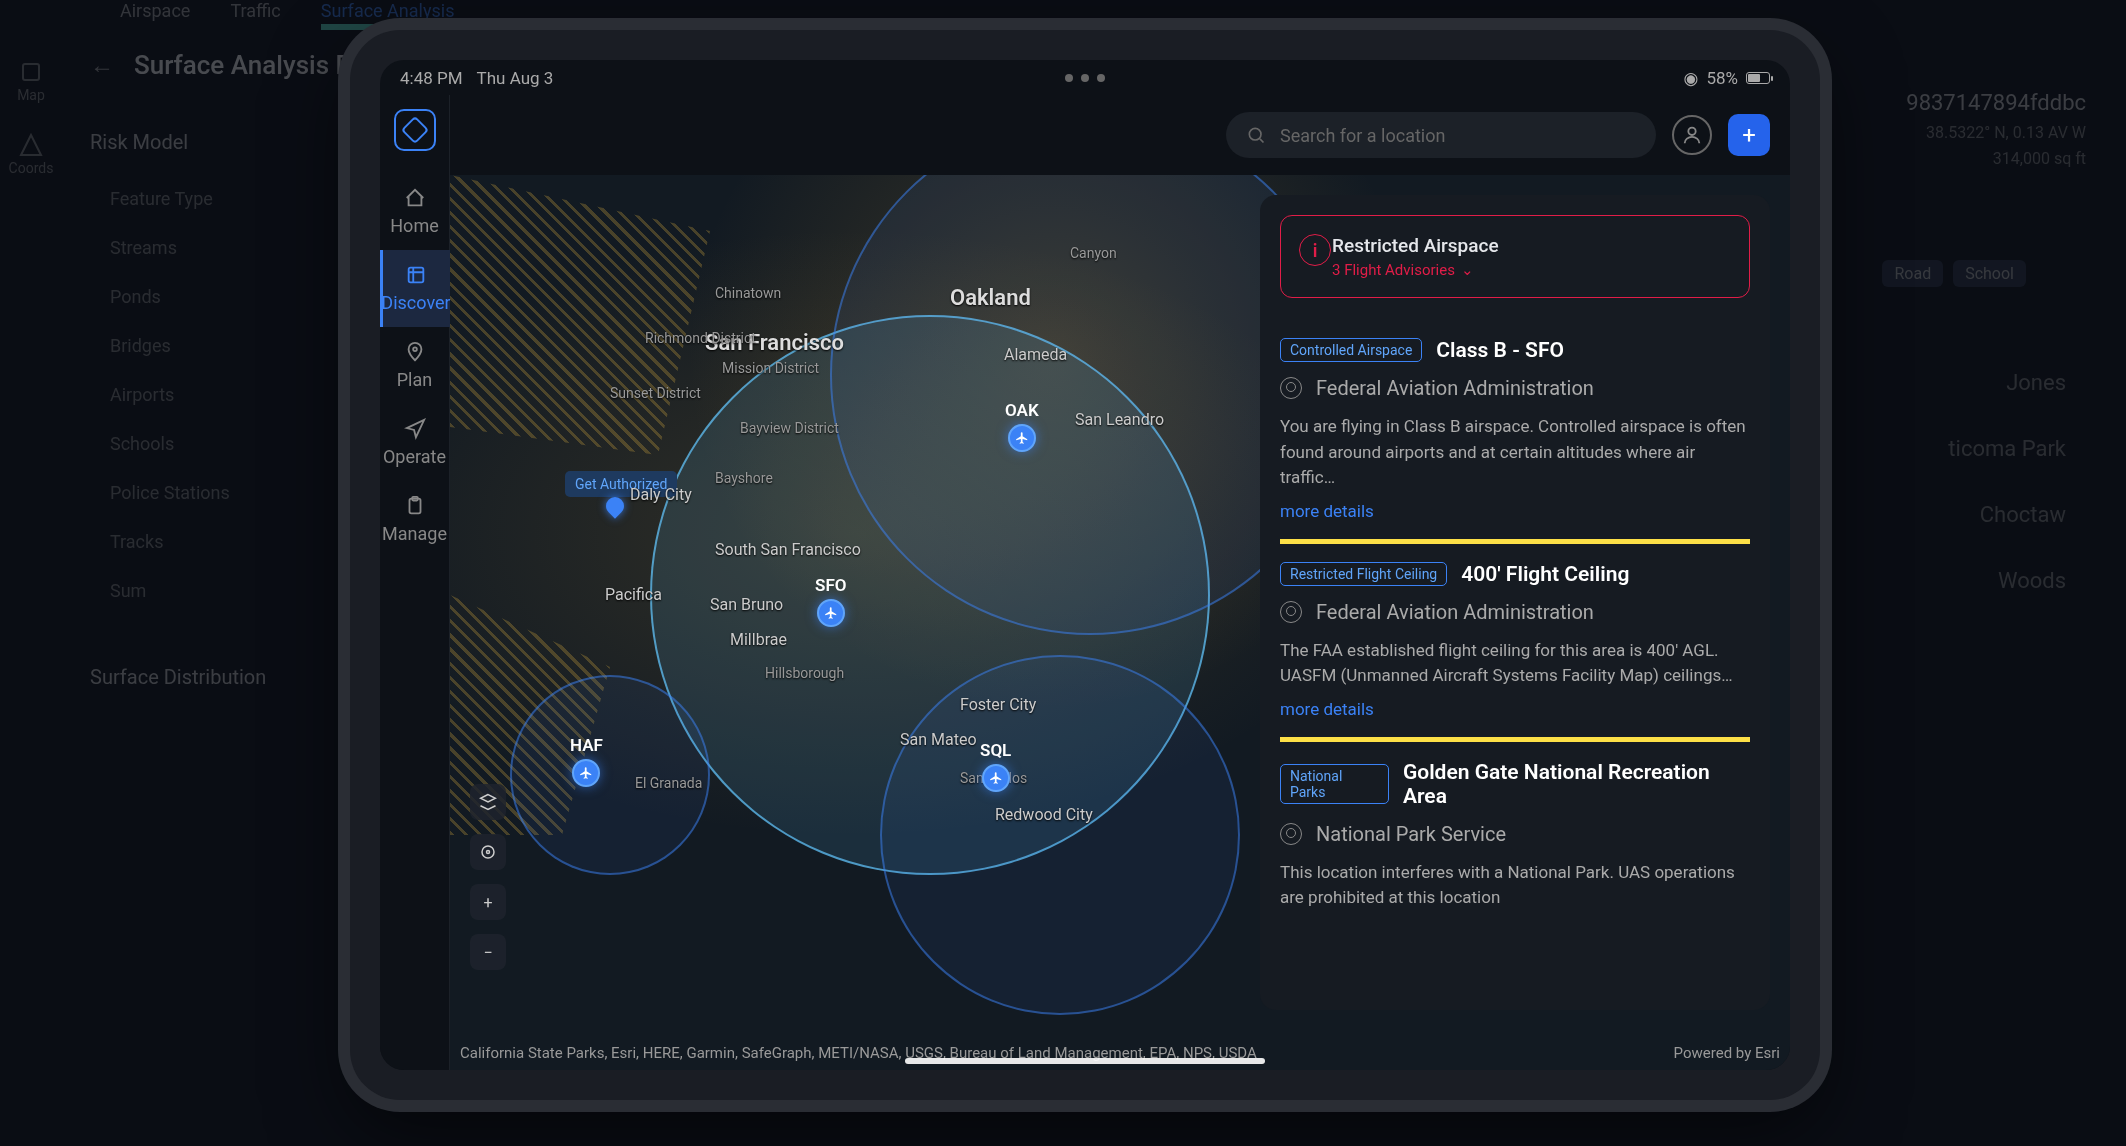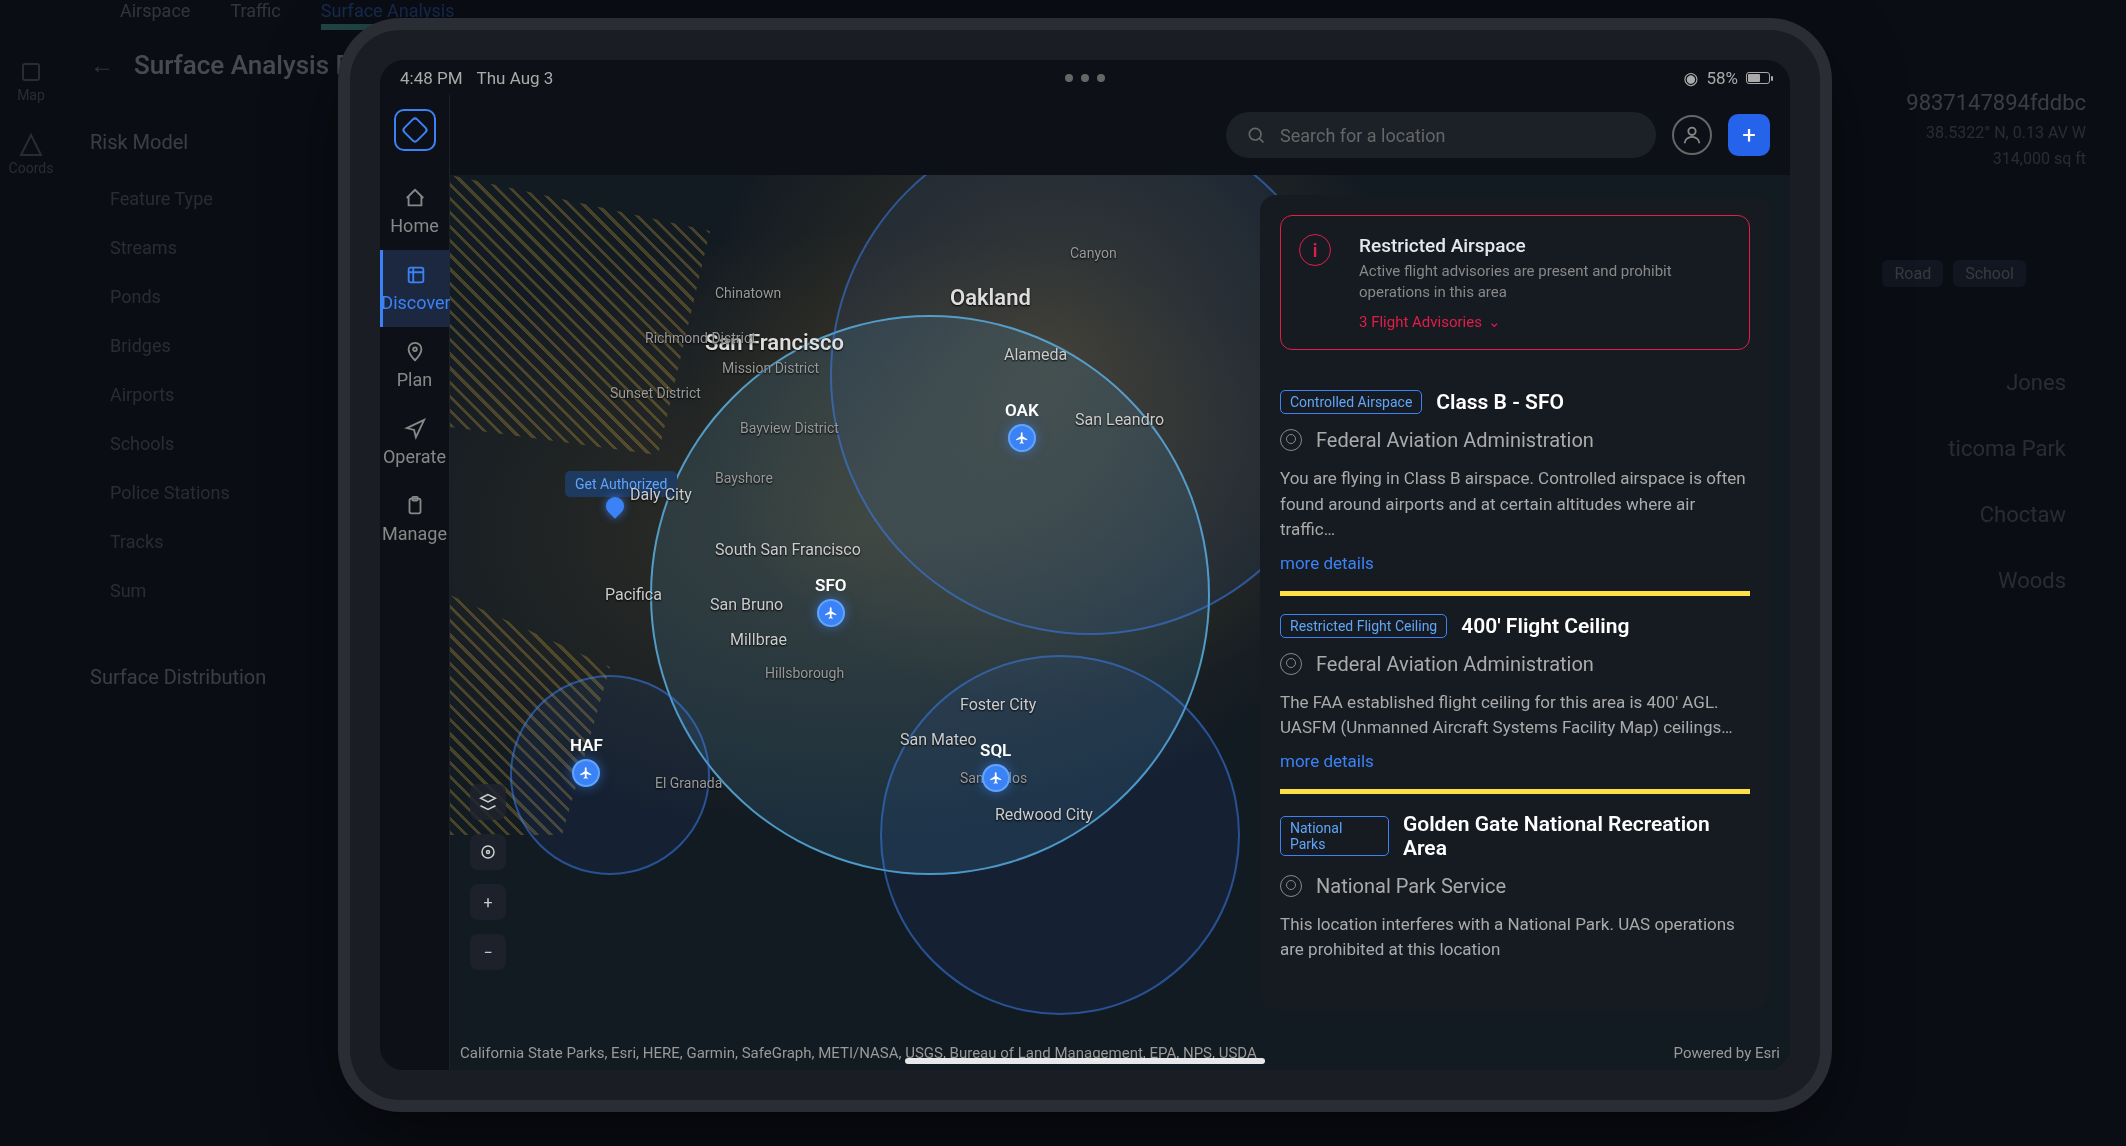--- a/index.html
+++ b/index.html
@@ -55,21 +55,21 @@
 .airport-code{color:#fff;font-size:17px;font-weight:600;margin-bottom:4px}
 .airport-icon{width:28px;height:28px;background:#3b82f6;border:2px solid #60a5fa;border-radius:50%;display:flex;align-items:center;justify-content:center;box-shadow:0 0 12px rgba(59,130,246,0.6)}
 .airport-icon svg{fill:#fff;width:14px;height:14px}
 .pin{position:absolute;width:18px;height:18px;background:#3b82f6;border-radius:50% 50% 50% 0;transform:rotate(-45deg);box-shadow:0 0 8px rgba(59,130,246,0.8)}
 .get-auth{position:absolute;background:#1e3a5f;color:#60a5fa;padding:5px 10px;border-radius:5px;font-size:14px}
 .map-tools{position:absolute;left:20px;bottom:100px;display:flex;flex-direction:column;gap:14px}
 .tool-btn{width:36px;height:36px;background:rgba(30,35,45,0.85);border-radius:8px;display:flex;align-items:center;justify-content:center;color:#ccc;cursor:pointer}
 .attribution{position:absolute;bottom:8px;left:10px;right:10px;display:flex;justify-content:space-between;color:#999;font-size:15px}
 .home-indicator{position:absolute;bottom:6px;left:50%;transform:translateX(-50%);width:360px;height:6px;background:#fff;border-radius:3px;opacity:0.9}
 .info-panel{position:absolute;top:20px;right:20px;width:510px;bottom:60px;background:#161b22;border-radius:16px;padding:20px;display:flex;flex-direction:column;overflow:hidden}
-.alert-box{border:1.5px solid #e11d48;border-radius:12px;padding:18px;display:flex;gap:28px;margin-bottom:22px}
+.alert-box{border:1.5px solid #e11d48;border-radius:12px;padding:18px;display:flex;gap:1px;margin-bottom:22px}
 .alert-icon{width:32px;height:32px;border:1.5px solid #e11d48;border-radius:50%;flex-shrink:0;display:flex;align-items:center;justify-content:center;color:#e11d48;font-weight:600}
 .alert-icon::after{content:"i";font-size:18px}
 .alert-content{flex:1}
 .alert-title{color:#e5e7eb;font-size:19px;font-weight:500;margin-bottom:4px}
 .alert-desc{color:#888;font-size:15px;line-height:1.4;margin-bottom:10px}
 .alert-link{color:#e11d48;font-size:15px;display:flex;align-items:center;gap:6px}
 .section{padding:18px 0;border-bottom:5px solid #fde047}
 .section:last-child{border-bottom:none}
 .section-header{display:flex;align-items:center;gap:14px;margin-bottom:14px}
 .tag{border:1px solid #3b82f6;color:#60a5fa;font-size:14px;padding:3px 9px;border-radius:5px}
@@ -244,21 +244,21 @@
               <div class="city-label sm" style="left: 265px; top: 295px;">Bayshore</div>
               <div class="city-label " style="left: 180px; top: 310px;">Daly City</div>
               <div class="city-label " style="left: 265px; top: 365px;">South San Francisco</div>
               <div class="city-label " style="left: 155px; top: 410px;">Pacifica</div>
               <div class="city-label " style="left: 260px; top: 420px;">San Bruno</div>
               <div class="city-label " style="left: 280px; top: 455px;">Millbrae</div>
               <div class="city-label sm" style="left: 315px; top: 490px;">Hillsborough</div>
               <div class="city-label " style="left: 510px; top: 520px;">Foster City</div>
               <div class="city-label " style="left: 450px; top: 555px;">San Mateo</div>
               <div class="city-label sm" style="left: 510px; top: 595px;">San Carlos</div>
-              <div class="city-label sm" style="left: 185px; top: 600px; margin-left: 20px;">El Granada</div>
+              <div class="city-label sm" style="left: 185px; top: 600px;">El Granada</div>
               <div class="city-label " style="left: 545px; top: 630px;">Redwood City</div>
               <div class="city-label sm" style="left: 895px; top: 620px;">District</div>
             </div>
           <div id="airport-markers">
               <div class="airport-marker" style="left: 555px; top: 225px;">
                 <div class="airport-code">OAK</div>
                 <div class="airport-icon">
                   <svg viewBox="0 0 24 24">
                     <path d="M21 16v-2l-8-5V3.5a1.5 1.5 0 0 0-3 0V9l-8 5v2l8-2.5V19l-2 1.5V22l3.5-1L15 22v-1.5L13 19v-5.5l8 2.5z"></path>
                   </svg>
@@ -308,21 +308,20 @@
           <div class="attribution">
             <span>California State Parks, Esri, HERE, Garmin, SafeGraph, METI/NASA, USGS, Bureau of Land Management, EPA, NPS, USDA</span>
             <span>Powered by Esri</span>
           </div>
 
           <div class="info-panel">
             <div class="alert-box">
               <div class="alert-icon"></div>
               <div class="alert-content">
                 <div class="alert-title">Restricted Airspace</div>
-                <div class="alert-desc">Active flight advisories are present and prohibit operations in this area</div>
                 <div class="alert-link">
                     <span>3 Flight Advisories</span>
                     <span>⌄</span>
                   </div>
               </div>
             </div>
             <div id="panel-sections">
                 <div class="section">
                   <div class="section-header">
                     <span class="tag">Controlled Airspace</span>

